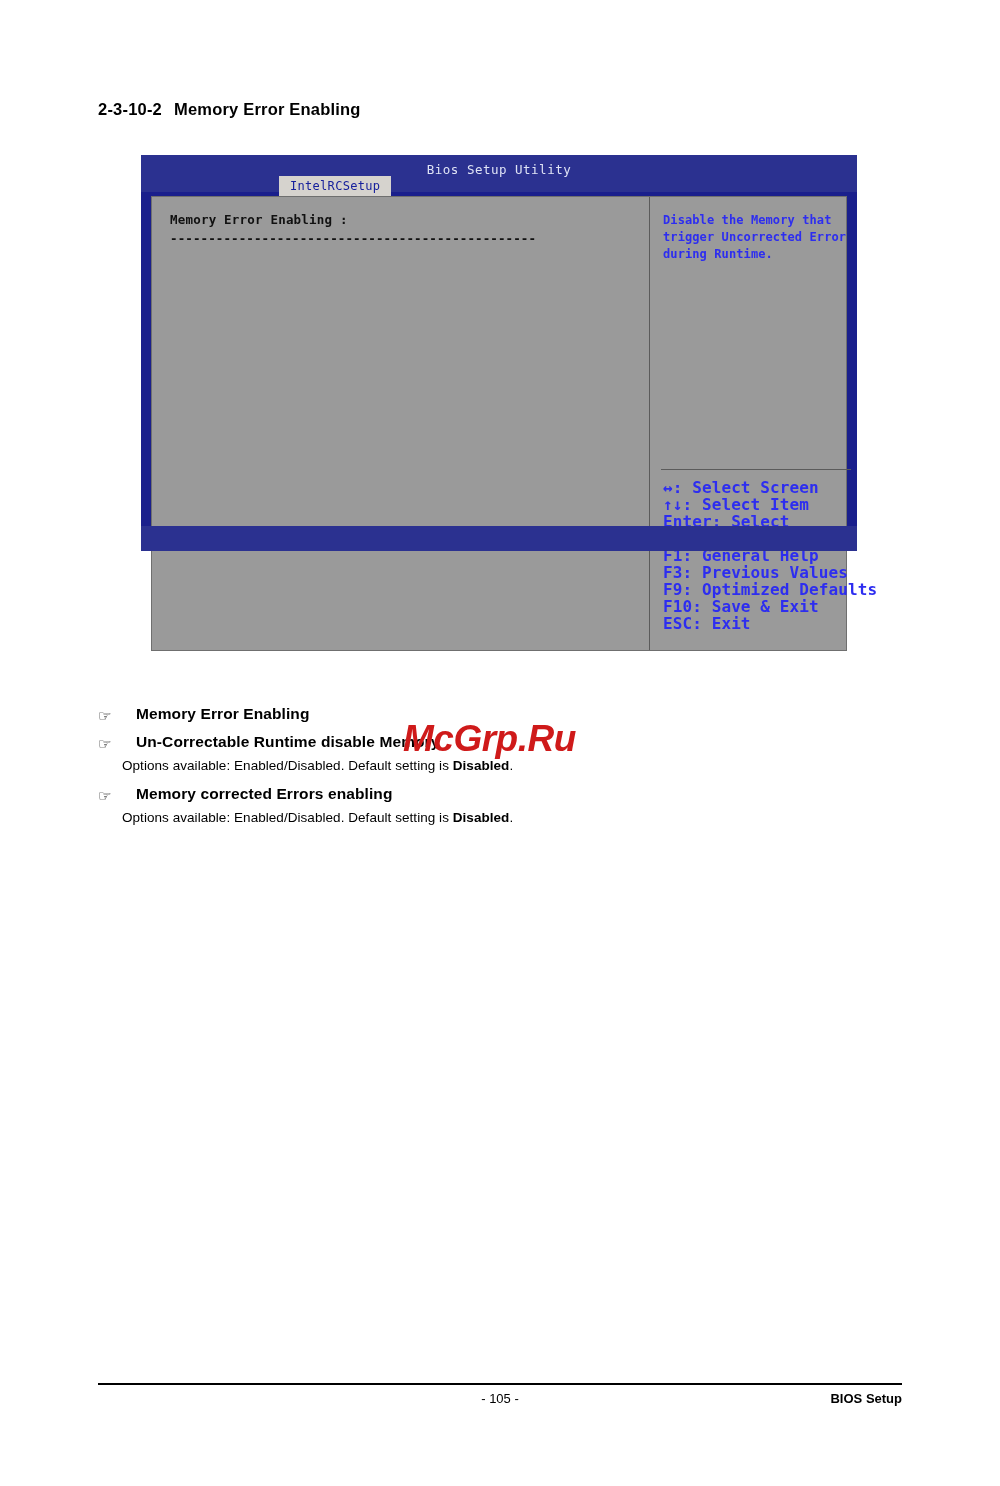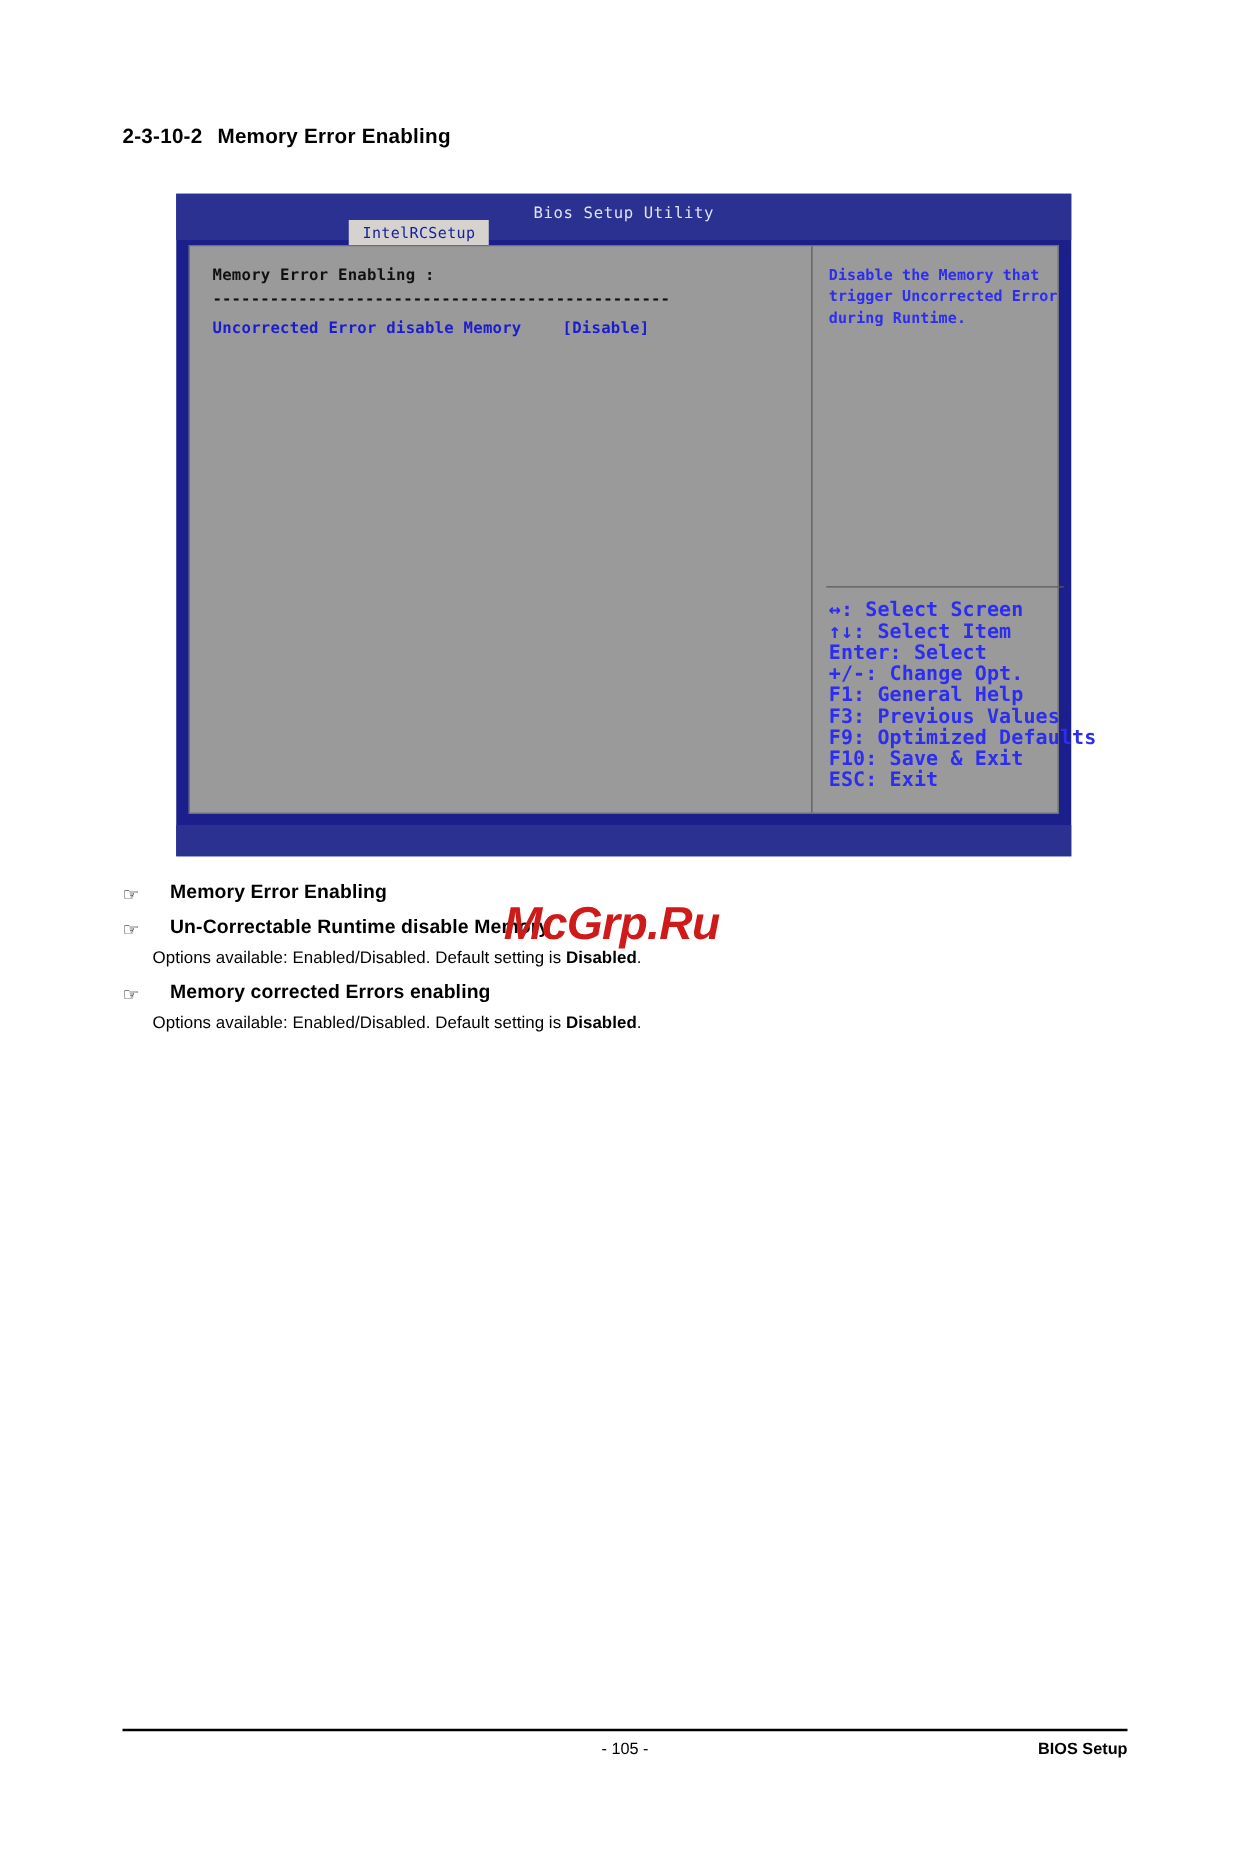--- a/index.html
+++ b/index.html
@@ -27,21 +27,21 @@
     white-space: nowrap;
   }
   .section-heading .num { margin-right: 12px; }
 
   
   .bios-shot {
     position: absolute;
     left: 141px;
     top: 155px;
     width: 716px;
-    height: 530px;
+    height: 396px;
     background: #1a1f8c;
     border: 0;
     font-family: "DejaVu Sans Mono", "Liberation Mono", monospace;
   }
   .bios-titlebar {
     position: absolute;
     left: 0; top: 0;
     width: 100%;
     height: 37px;
     background: #2b3190;
@@ -250,23 +250,20 @@
     <div class="bios-title">Bios Setup Utility</div>
   </div>
   <div class="bios-tab">IntelRCSetup</div>
 
   <div class="bios-body">
 
     <div class="bios-left">
       <div class="bios-left-title">Memory Error Enabling :</div>
       <div class="bios-rule">------------------------------------------------</div>
 
-      <div class="bios-row row-0">
-        <span class="label">Uncorrected Error disable Memory</span><span class="value">[Disable]</span>
-      </div>
 
     </div>
 
     <div class="bios-right">
       <div class="help-text">Disable the Memory that trigger Uncorrected Error during Runtime.</div>
       <div class="help-sep"></div>
       <div class="keys">
         <div>↔: Select Screen</div>
         <div>↑↓: Select Item</div>
         <div>Enter: Select</div>

